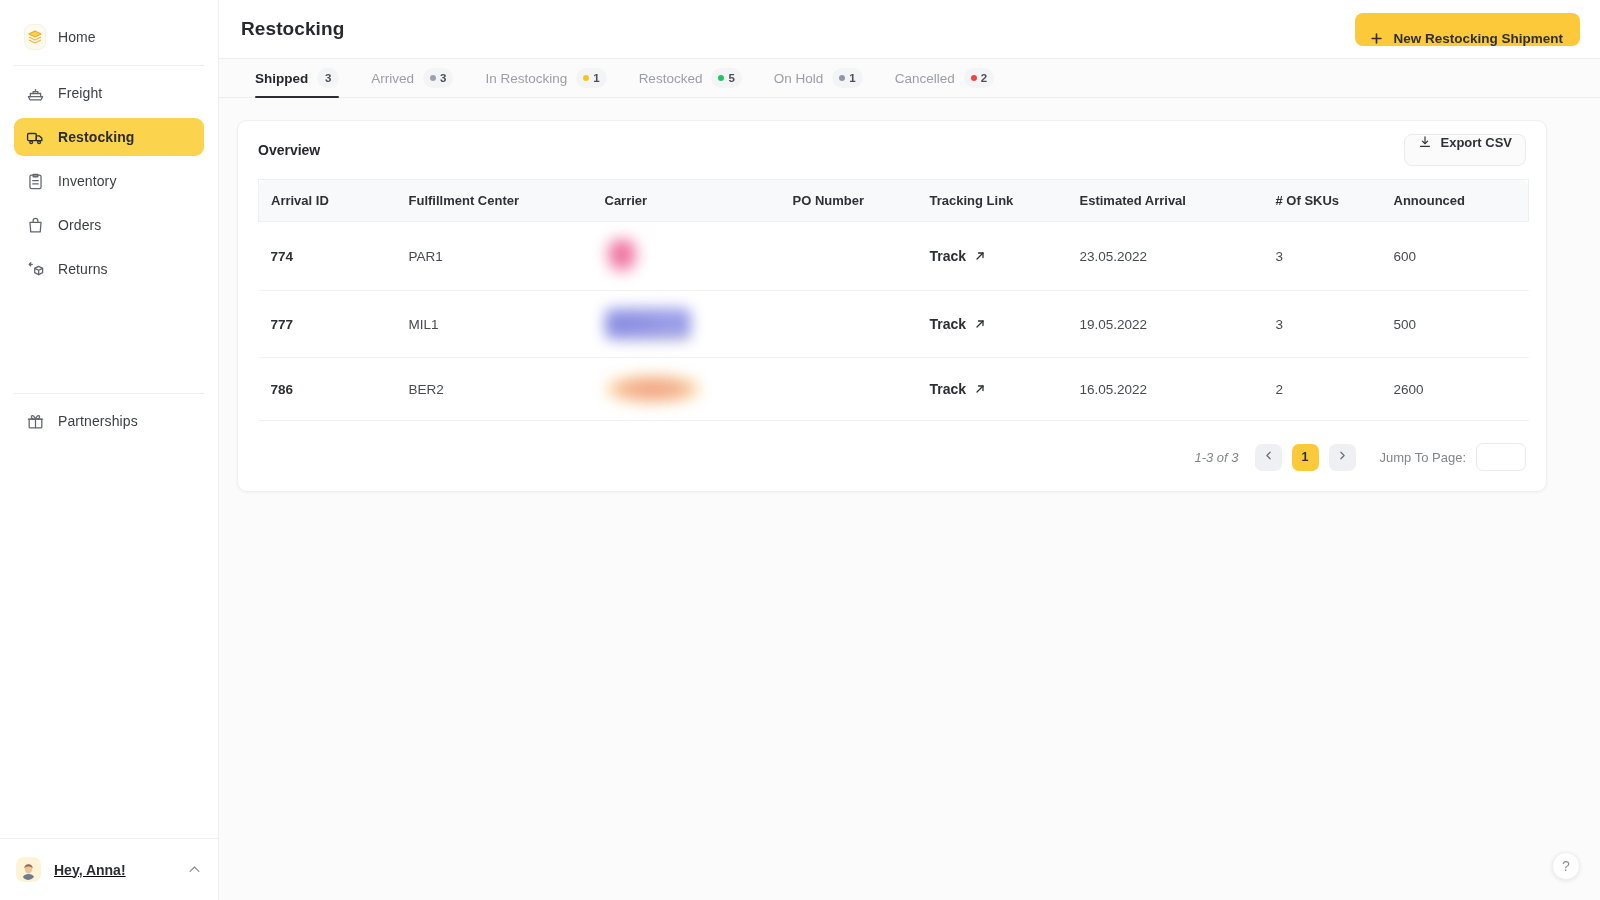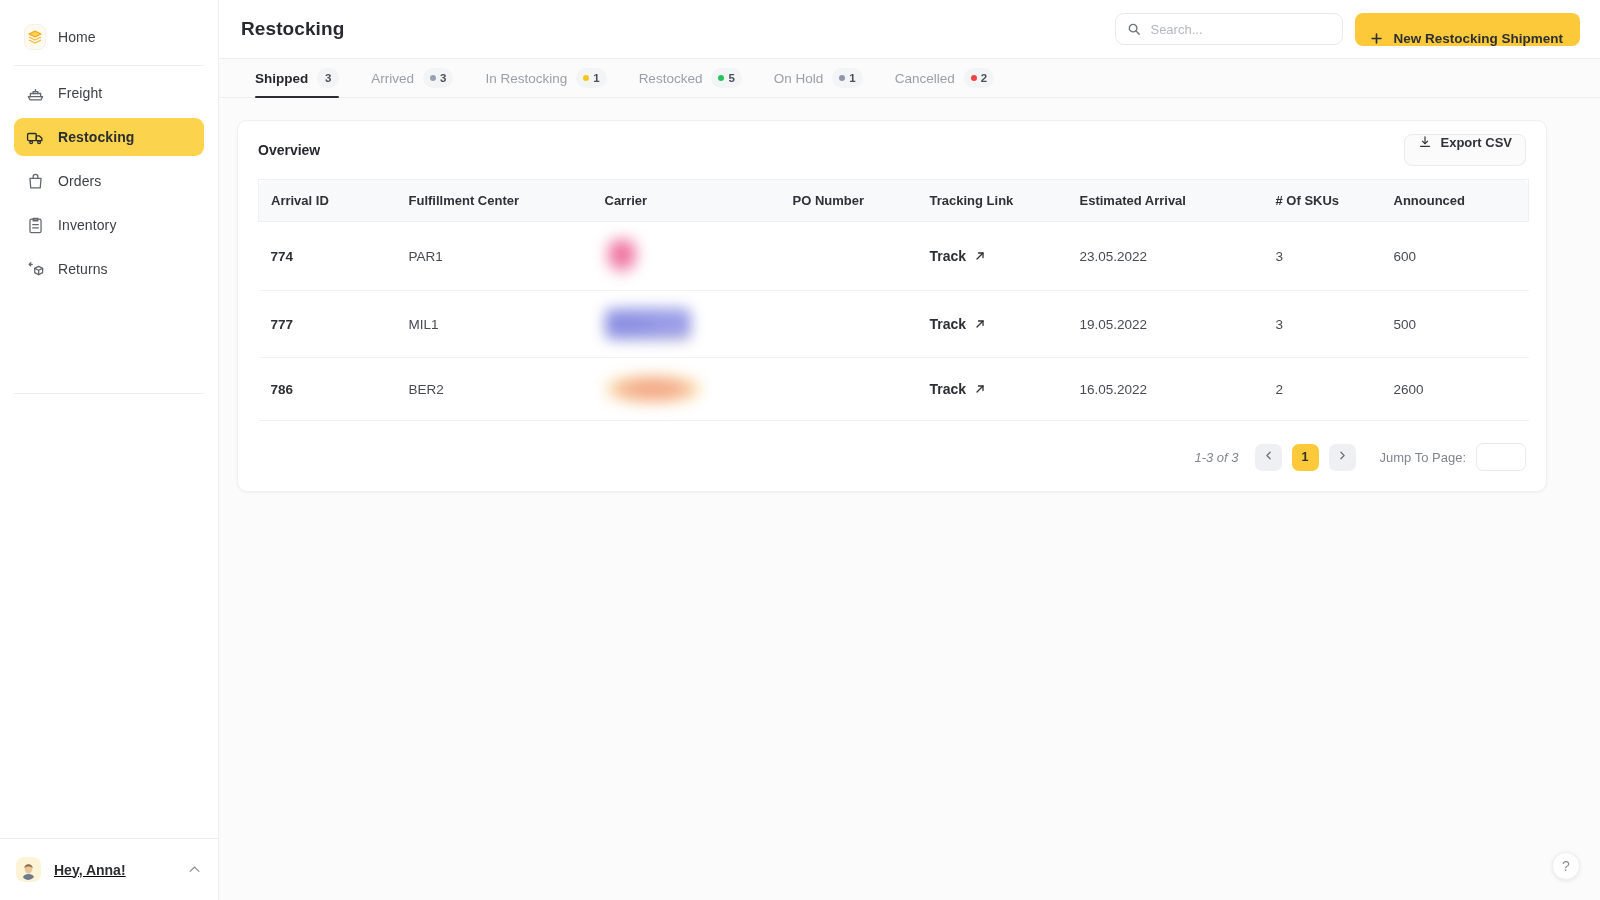--- a/index.html
+++ b/index.html
@@ -288,51 +288,61 @@
             <circle cx="6.5" cy="18" r="1.7"></circle>
             <circle cx="16.5" cy="18" r="1.7"></circle>
           </svg>
         </span>
         <span class="sb-lbl">Restocking</span>
       </div>
 
       <div class="sb-row">
         <span class="sb-ico">
           <svg width="19" height="19" viewBox="0 0 24 24" fill="none" stroke="#62676d" stroke-width="1.6" stroke-linecap="round" stroke-linejoin="round">
-            <path d="M5 8h14l-1 12H6L5 8z"></path>
-            <path d="M9 8V6a3 3 0 0 1 6 0v2"></path>
-          </svg>
-        </span>
-        <span class="sb-lbl">Orders</span>
-      </div>
-
-      <div class="sb-row">
-        <span class="sb-ico">
-          <svg width="19" height="19" viewBox="0 0 24 24" fill="none" stroke="#62676d" stroke-width="1.6" stroke-linecap="round" stroke-linejoin="round">
             <rect x="5" y="4" width="14" height="17" rx="2"></rect>
             <path d="M9 3h6v3H9z"></path>
             <path d="M8.5 11h7M8.5 15h7"></path>
           </svg>
         </span>
         <span class="sb-lbl">Inventory</span>
+      </div>
+
+      <div class="sb-row">
+        <span class="sb-ico">
+          <svg width="19" height="19" viewBox="0 0 24 24" fill="none" stroke="#62676d" stroke-width="1.6" stroke-linecap="round" stroke-linejoin="round">
+            <path d="M5 8h14l-1 12H6L5 8z"></path>
+            <path d="M9 8V6a3 3 0 0 1 6 0v2"></path>
+          </svg>
+        </span>
+        <span class="sb-lbl">Orders</span>
       </div>
 
       <div class="sb-row">
         <span class="sb-ico">
           <svg width="19" height="19" viewBox="0 0 24 24" fill="none" stroke="#62676d" stroke-width="1.6" stroke-linecap="round" stroke-linejoin="round">
             <path d="M11 10.5 16 8l5 2.5v5.5l-5 2.5-5-2.5v-5.5z"></path>
             <path d="M11 10.5 16 13l5-2.5M16 13v5.5"></path>
             <path d="M8 5.5H4.2M6 3.5 4 5.5 6 7.5"></path>
           </svg>
         </span>
         <span class="sb-lbl">Returns</span>
       </div>
 
       <div class="sb-div" style="margin-top:105px"></div>
 
+      <div class="sb-row">
+        <span class="sb-ico">
+          <svg width="19" height="19" viewBox="0 0 24 24" fill="none" stroke="#62676d" stroke-width="1.6" stroke-linecap="round" stroke-linejoin="round">
+            <rect x="4" y="9" width="16" height="11" rx="1.2"></rect>
+            <path d="M3 9h18M12 9v11"></path>
+            <path d="M12 9S10 4 7.8 4.6C6.2 5 6.6 8 9 9M12 9s2-5 4.2-4.4C17.8 5 17.4 8 15 9"></path>
+          </svg>
+        </span>
+        <span class="sb-lbl">Partnerships</span>
+      </div>
 
     </div>
 
     <div class="sb-bottom">
       <span class="avatar">
         <svg width="21" height="21" viewBox="0 0 24 24">
           <circle cx="12" cy="12" r="12" fill="#fdf3d6"></circle>
           <path d="M12 6.2c2.6 0 4.3 1.6 4.4 3.9.05 1.2-.3 2-.5 2.4l.5.3-.9 1.1c-.6 1.6-2 2.7-3.5 2.7s-2.9-1.1-3.5-2.7l-.9-1.1.5-.3c-.2-.4-.55-1.2-.5-2.4C7.7 7.8 9.4 6.2 12 6.2z" fill="#e8c59a"></path>
           <path d="M7.3 10.6c-.3-2.6 1.8-4.6 4.7-4.6s5 2 4.7 4.6c-.9-1.2-2.2-1.9-4.7-1.9s-3.8.7-4.7 1.9z" fill="#8d6b4a"></path>
           <path d="M5.6 20.6c1-2.3 3.5-3.4 6.4-3.4s5.4 1.1 6.4 3.4A11.9 11.9 0 0 1 12 24c-2.5 0-4.7-.8-6.4-3.4z" fill="#6f7a8a"></path>
@@ -348,29 +358,20 @@
   </aside>
 
   <main class="main">
 
     <div class="topbar">
       <div class="page-title">Restocking</div>
 
       <div class="topbar-right">
 
 
-        <div class="search-box">
-          <span class="search-ico">
-            <svg width="14" height="14" viewBox="0 0 24 24" fill="none" stroke="currentColor" stroke-width="2.4" stroke-linecap="round">
-                <circle cx="10.5" cy="10.5" r="6.5"></circle>
-                <path d="M15.5 15.5L21 21"></path>
-              </svg>
-          </span>
-          <input type="text" placeholder="Search..." style="">
-        </div>
 
         <button class="primary-btn">
           <span class="plus">
             <svg width="15" height="15" viewBox="0 0 24 24" fill="none" stroke="currentColor" stroke-width="2.6" stroke-linecap="round">
                 <path d="M12 5v14M5 12h14"></path>
               </svg>
           </span>
           <span class="pb-lbl">New Restocking Shipment</span>
         </button>
 

